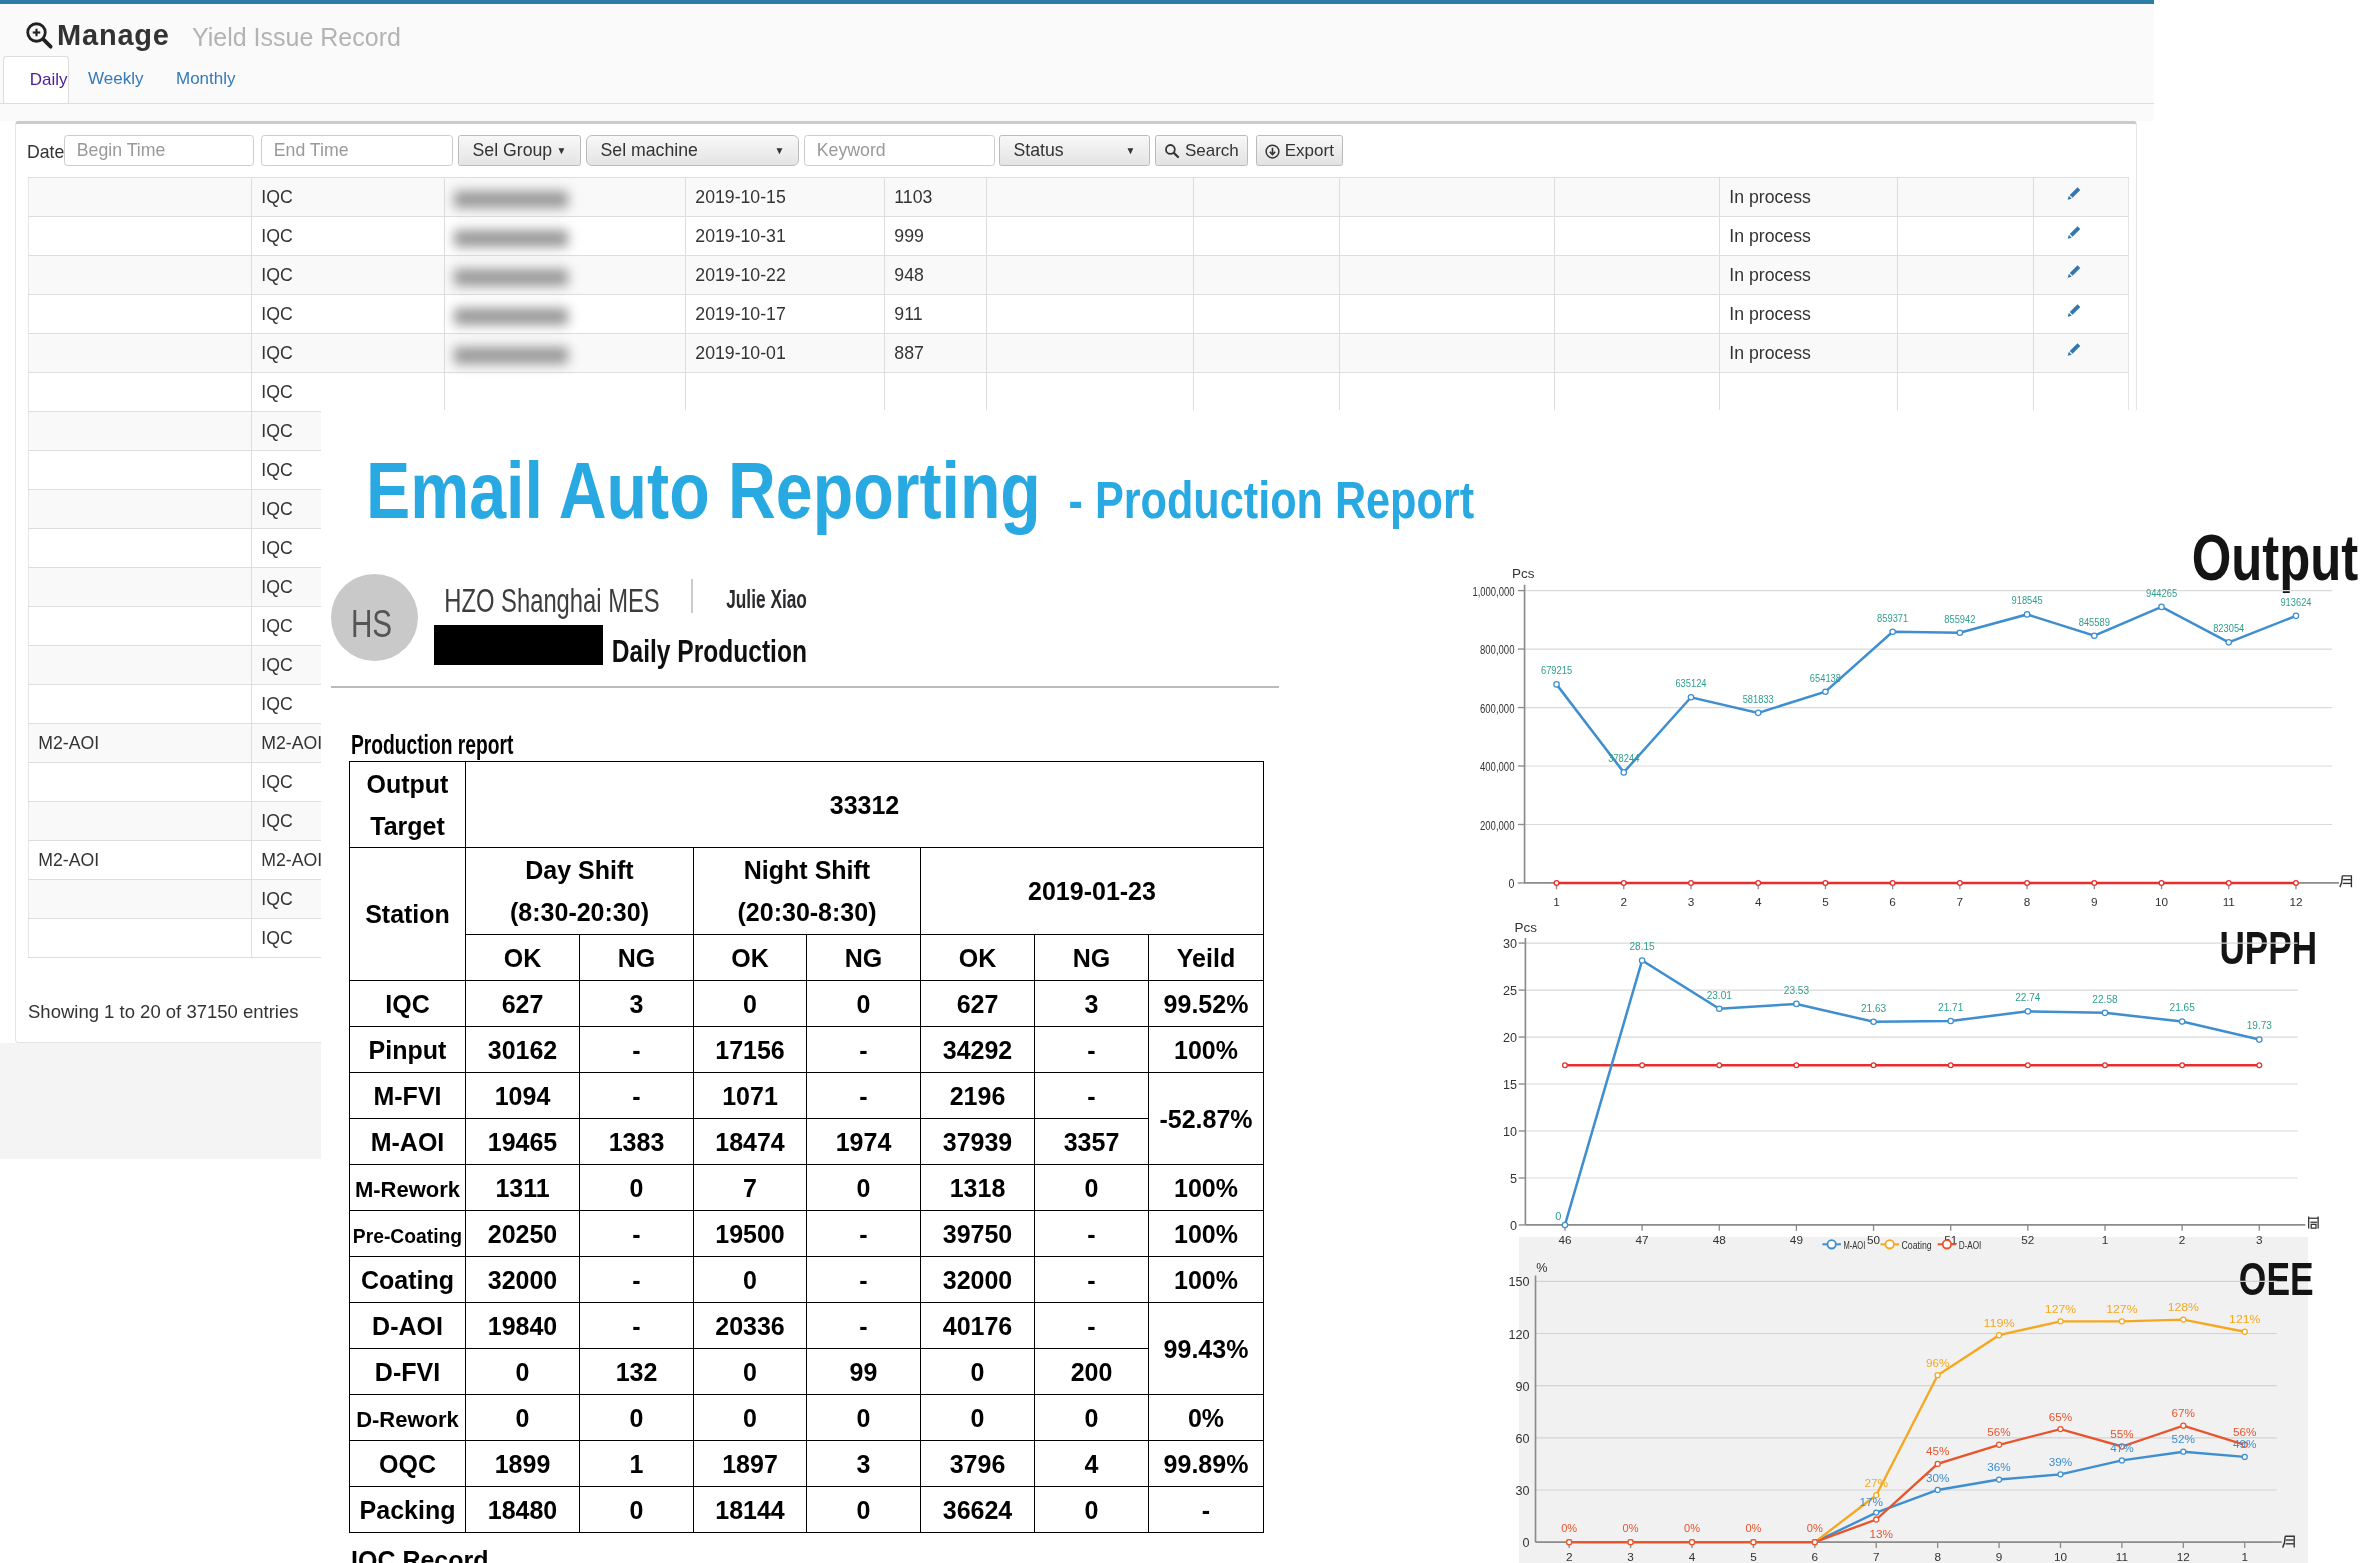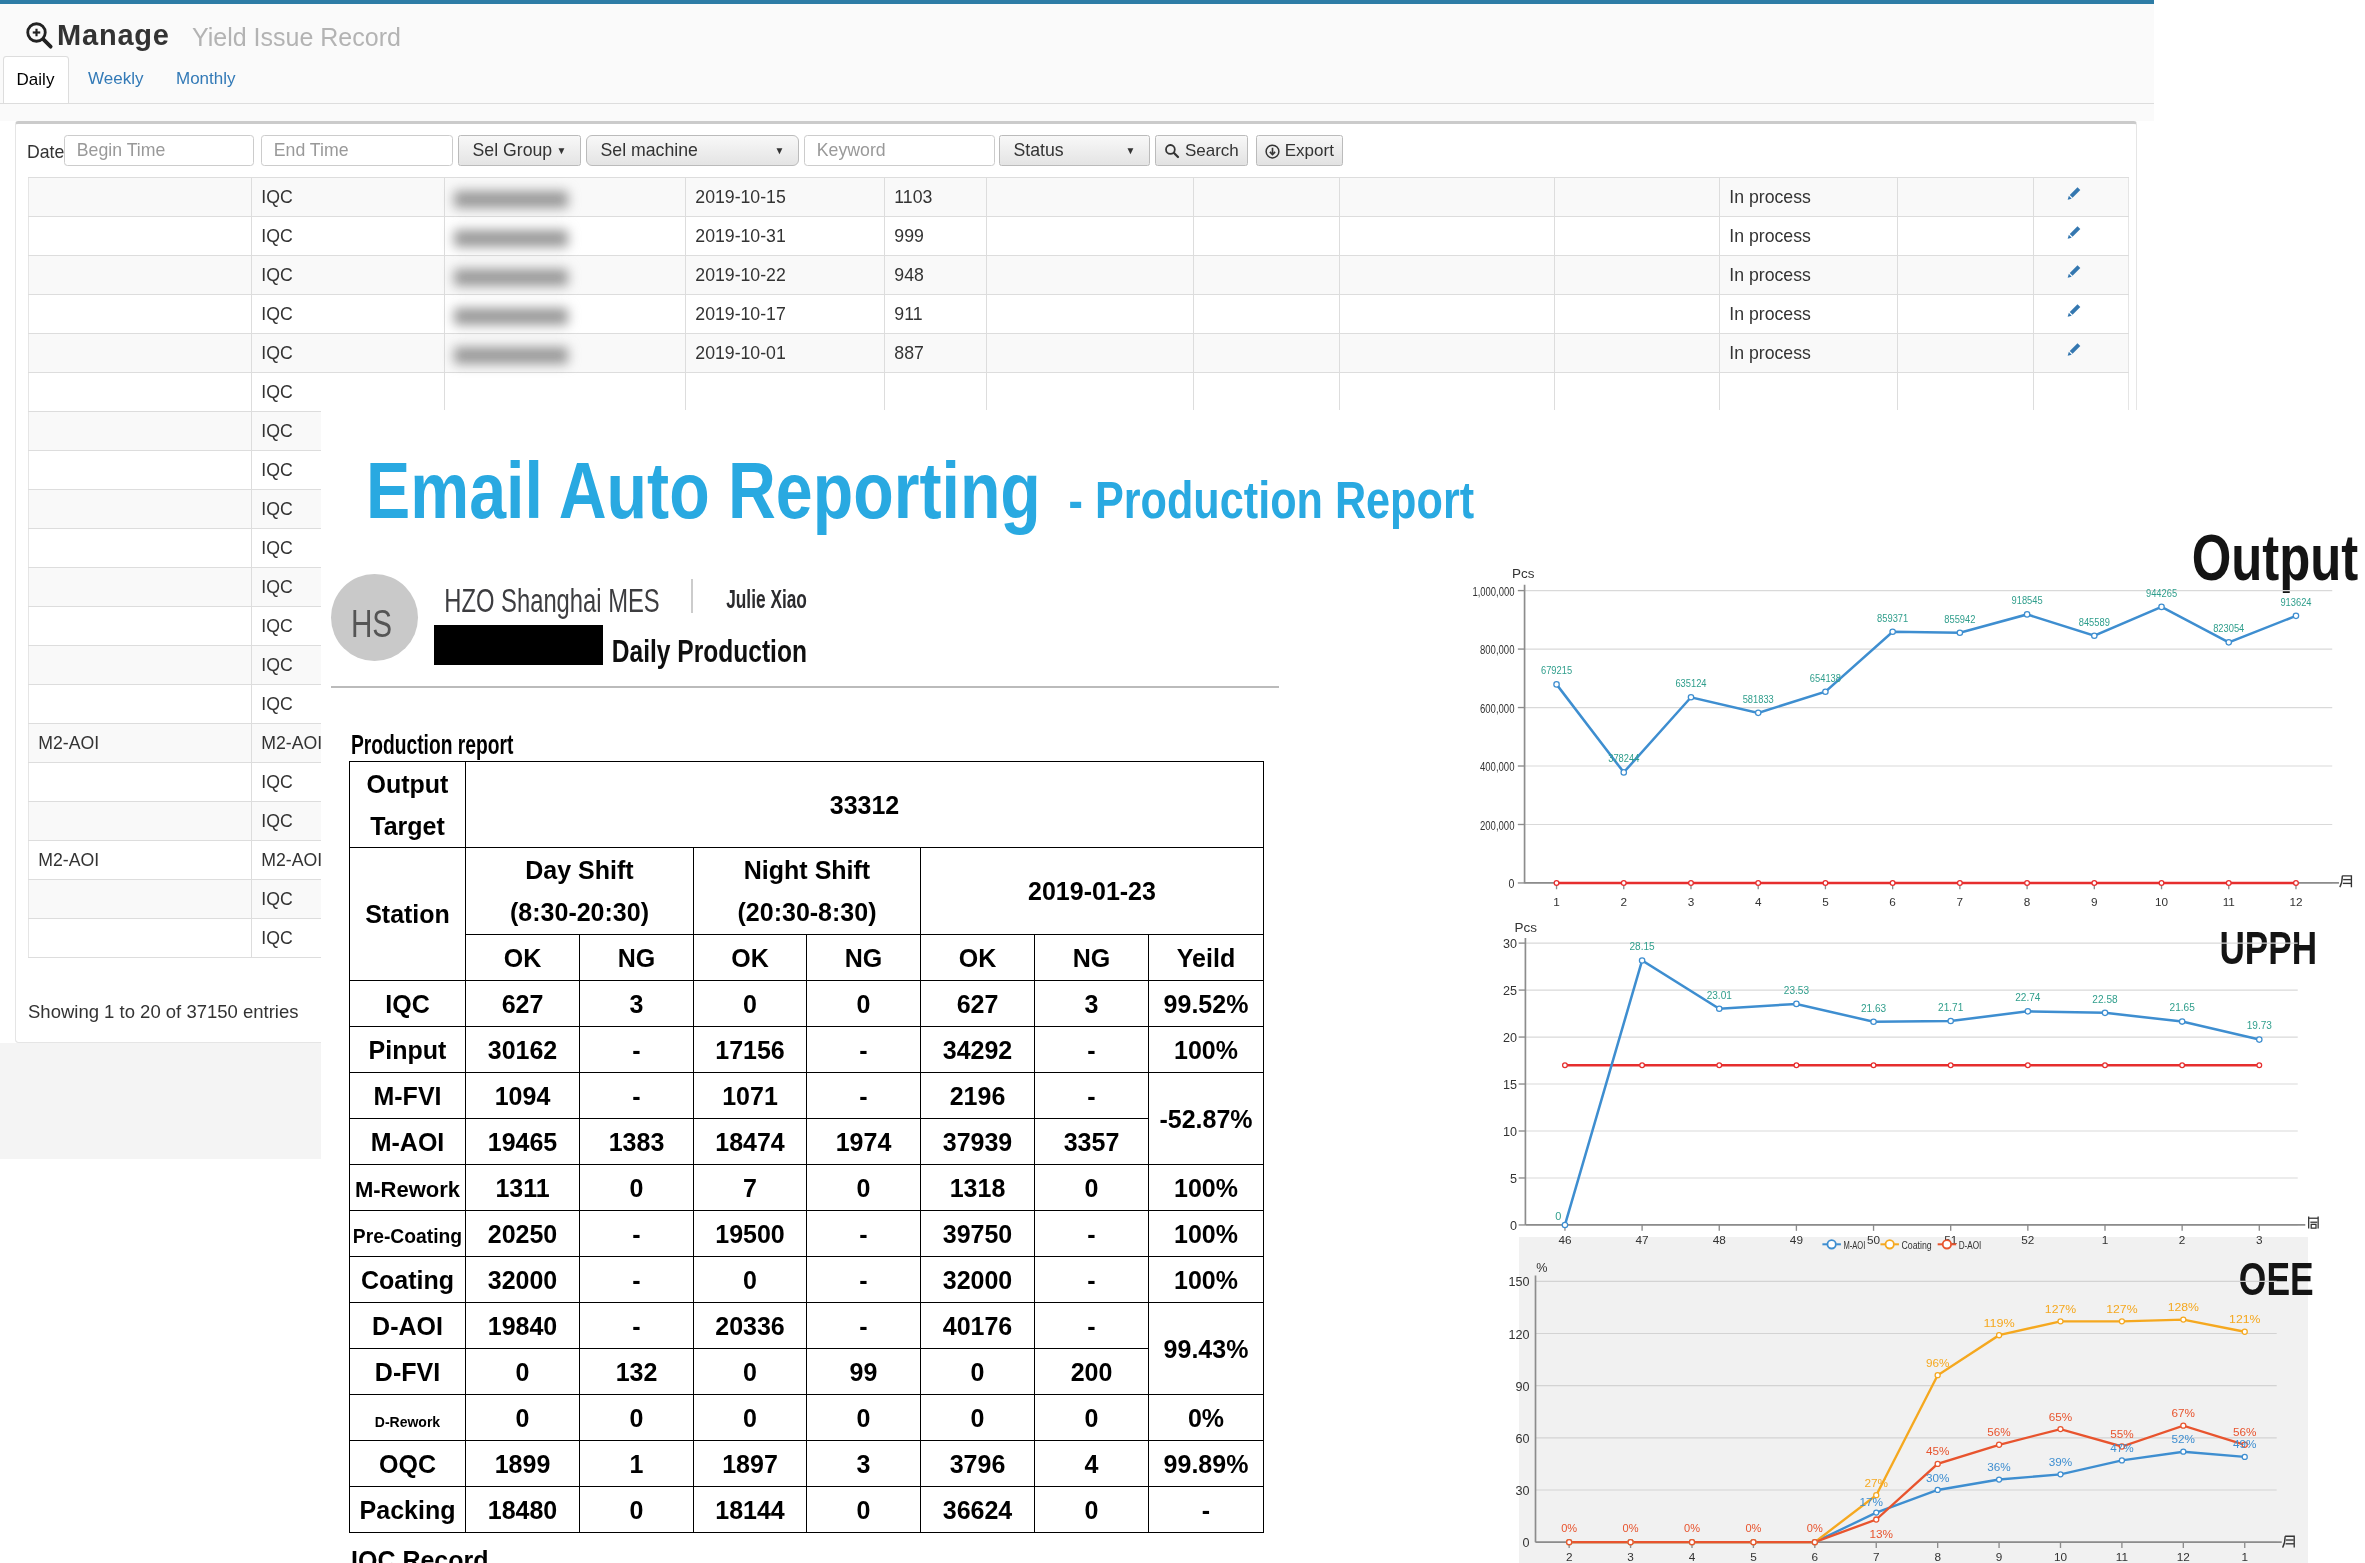--- a/index.html
+++ b/index.html
@@ -11,21 +11,21 @@
     <div class="a" style="left:0;top:103px;width:2154px;height:0.8px;background:#ddd;"></div>
 <div class="a" style="left:0;top:0;width:2154px;height:4.2px;background:#2d7ca6;"></div>
 <svg class="a" style="left:23.6px;top:20px;" width="30" height="30" viewBox="0 0 36 36">
 <circle cx="15" cy="15" r="10.5" fill="none" stroke="#222" stroke-width="3.4"></circle>
 <line x1="23" y1="23" x2="32" y2="32" stroke="#222" stroke-width="4.5" stroke-linecap="round"></line>
 <line x1="10.5" y1="15" x2="19.5" y2="15" stroke="#222" stroke-width="2.6"></line>
 <line x1="15" y1="10.5" x2="15" y2="19.5" stroke="#222" stroke-width="2.6"></line>
 </svg>
 <div class="a" style="left:57px;top:19.3px;font-size:29px;font-weight:600;letter-spacing:0.8px;color:#333;">Manage</div>
 <div class="a" style="left:192px;top:23px;font-size:25px;color:#b3b3b3;">Yield Issue Record</div>
-<div class="a" style="left:2.5px;top:56px;width:66px;height:47px;background:#fff;border:0.8px solid #ddd;border-bottom:none;border-radius:3.4px 3.4px 0 0;text-align:center;line-height:45px;font-size:17px;color:#000000;">Daily</div>
+<div class="a" style="left:2.5px;top:56px;width:66px;height:47px;background:#fff;border:0.8px solid #ddd;border-bottom:none;border-radius:3.4px 3.4px 0 0;text-align:right;line-height:45px;font-size:17px;color:#4c1d95;">Daily</div>
 <div class="a" style="left:88px;top:56px;height:46px;line-height:46px;font-size:17px;color:#337ab7;">Weekly</div>
 <div class="a" style="left:176px;top:56px;height:46px;line-height:46px;font-size:17px;color:#337ab7;">Monthly</div>
 <div class="a" style="left:15px;top:121px;width:2122px;height:922px;background:#fff;border:0.8px solid #e5e5e5;border-top:3.4px solid #cbcbcb;border-radius:3.4px;"></div>
 <div class="a" style="left:0;top:1043px;width:2154px;height:116px;background:#f4f4f4;"></div>
 <div class="a" style="left:27px;top:142px;font-size:17.7px;color:#333;">Date</div>
 <div class="a" style="left:64px;top:135px;width:190px;height:31px;background:#fff;border:0.8px solid #ccc;border-radius:3.4px;font-size:17.7px;color:#999;line-height:29.4px;padding-left:11.8px;">Begin Time</div>
 <div class="a" style="left:261px;top:135px;width:192px;height:31px;background:#fff;border:0.8px solid #ccc;border-radius:3.4px;font-size:17.7px;color:#999;line-height:29.4px;padding-left:11.8px;">End Time</div>
 <div class="a" style="left:458px;top:135px;width:123px;height:31px;background:linear-gradient(#f8f8f8,#e4e4e4);border:0.8px solid #bbb;border-radius:2.5px;font-size:17.7px;color:#333;line-height:29.4px;padding-left:13.5px;">Sel Group<span style="position:absolute;right:13.5px;top:0;font-size:10px;color:#333;">▼</span></div>
 <div class="a" style="left:586px;top:135px;width:213px;height:31px;background:linear-gradient(#f8f8f8,#e4e4e4);border:0.8px solid #bbb;border-radius:6px;font-size:17.7px;color:#333;line-height:29.4px;padding-left:13.5px;">Sel machine<span style="position:absolute;right:13.5px;top:0;font-size:10px;color:#333;">▼</span></div>
 <div class="a" style="left:804px;top:135px;width:191px;height:31px;background:#fff;border:0.8px solid #ccc;border-radius:3.4px;font-size:17.7px;color:#999;line-height:29.4px;padding-left:11.8px;">Keyword</div>
@@ -485,21 +485,21 @@
       <tr style="height:46px;">
         <td style="border:1.7px solid #000;">D-FVI</td>
         <td style="border:1.7px solid #000;">0</td>
         <td style="border:1.7px solid #000;">132</td>
         <td style="border:1.7px solid #000;">0</td>
         <td style="border:1.7px solid #000;">99</td>
         <td style="border:1.7px solid #000;">0</td>
         <td style="border:1.7px solid #000;">200</td>
       </tr>
       <tr style="height:46px;">
-        <td style="border:1.7px solid #000;"><span style="font-size:14px;">D-Rework</span></td>
+        <td style="border:1.7px solid #000;"><span style="font-size:22px;">D-Rework</span></td>
         <td style="border:1.7px solid #000;">0</td>
         <td style="border:1.7px solid #000;">0</td>
         <td style="border:1.7px solid #000;">0</td>
         <td style="border:1.7px solid #000;">0</td>
         <td style="border:1.7px solid #000;">0</td>
         <td style="border:1.7px solid #000;">0</td>
         <td style="border:1.7px solid #000;">0%</td>
       </tr>
       <tr style="height:46px;">
         <td style="border:1.7px solid #000;">OQC</td>

